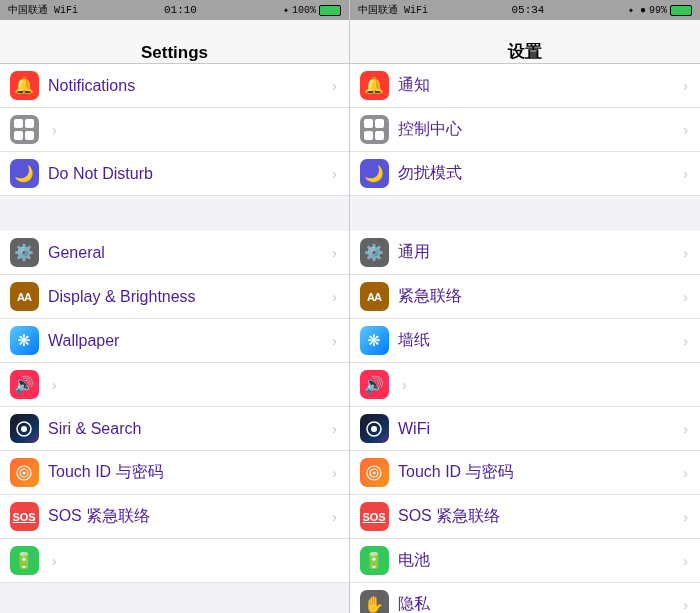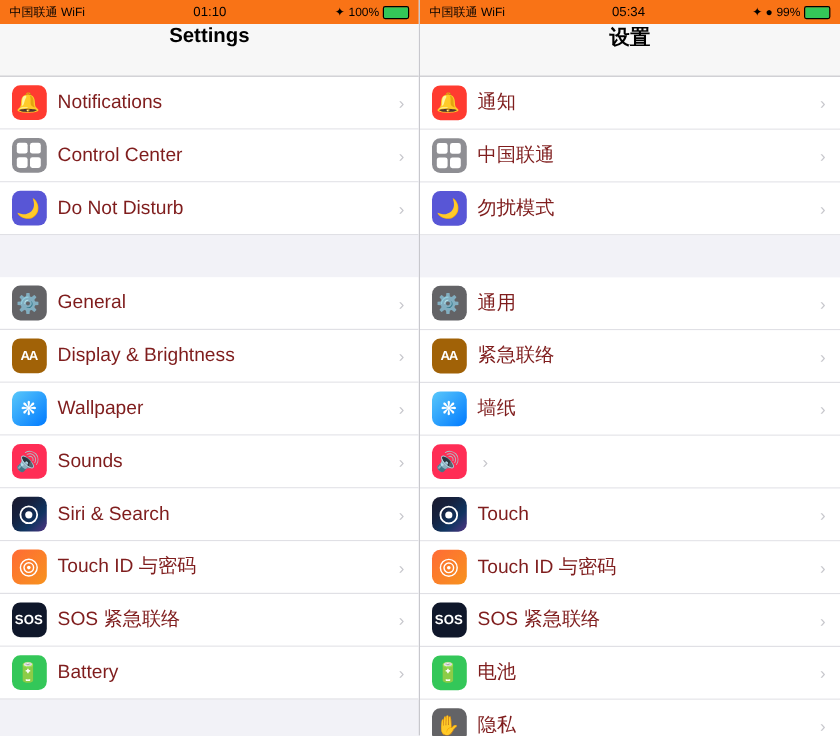--- a/index.html
+++ b/index.html
@@ -17,28 +17,29 @@
       height: 613px;
       background: #f2f2f7;
       display: flex;
       flex-direction: column;
       border-right: 1px solid #c8c8cd;
       overflow: hidden;
     }
 
     .status-bar {
       height: 20px;
-      background: #f97316;
+      background: #a3a3a3;
       display: flex;
       align-items: center;
       justify-content: space-between;
       padding: 0 8px;
       font-size: 10px;
       color: #000;
       flex-shrink: 0;
+      font-family: Liberation Mono, monospace;
     }
 
     .status-bar-left {
       display: flex;
       align-items: center;
       gap: 3px;
       font-size: 10px;
     }
 
     .status-bar-center {
@@ -50,21 +51,21 @@
       display: flex;
       align-items: center;
       gap: 3px;
       font-size: 10px;
     }
 
     .page-title-bar {
       height: 44px;
       background: #f7f7f7;
       display: flex;
-      align-items: flex-start;
+      align-items: flex-end;
       justify-content: center;
       border-bottom: 1px solid #c8c8cd;
       flex-shrink: 0;
     }
 
     .page-title {
       font-size: 17px;
       font-weight: 600;
       color: #000;
     }
@@ -109,38 +110,38 @@
       display: flex;
       align-items: center;
       justify-content: center;
       font-size: 16px;
       color: #fff;
     }
 
     .row-label {
       flex: 1;
       font-size: 16px;
-      color: #7f1d1d;
+      color: #4c1d95;
     }
 
     .row-chevron {
       color: #c7c7cc;
       font-size: 14px;
       margin-left: 4px;
     }
 
     
     .icon-red { background: #ff3b30; }
     .icon-gray { background: #8e8e93; }
     .icon-purple { background: #5856d6; }
     .icon-dark-gray { background: #636366; }
     .icon-blue { background: #a16207; }
     .icon-pink { background: #ff2d55; }
     .icon-green { background: #34c759; }
-    .icon-sos { background: #0f172a; font-size: 11px; font-weight: 700; }
+    .icon-sos { background: #ef4444; font-size: 11px; font-weight: 700; text-decoration: underline; }
 
     
     .right-panel {
       width: 350px;
       height: 613px;
       background: #f2f2f7;
       display: flex;
       flex-direction: column;
       overflow: hidden;
     }
@@ -180,21 +181,20 @@
       </div>
       <div class="settings-row">
         <div class="row-icon-wrap">
           <div class="row-icon icon-gray" style="font-size:13px;display:grid;grid-template-columns:1fr 1fr;gap:2px;padding:4px;">
             <div style="background:#fff;border-radius:2px;width:9px;height:9px;"></div>
             <div style="background:#fff;border-radius:2px;width:9px;height:9px;"></div>
             <div style="background:#fff;border-radius:2px;width:9px;height:9px;"></div>
             <div style="background:#fff;border-radius:2px;width:9px;height:9px;"></div>
           </div>
         </div>
-        <span class="row-label">Control Center</span>
         <span class="row-chevron">›</span>
       </div>
       <div class="settings-row">
         <div class="row-icon-wrap">
           <div class="row-icon icon-purple">🌙</div>
         </div>
         <span class="row-label">Do Not Disturb</span>
         <span class="row-chevron">›</span>
       </div>
     </div>
@@ -220,21 +220,20 @@
         <div class="row-icon-wrap">
           <div class="row-icon" style="background: linear-gradient(135deg,#5ac8fa,#007aff);">❋</div>
         </div>
         <span class="row-label">Wallpaper</span>
         <span class="row-chevron">›</span>
       </div>
       <div class="settings-row">
         <div class="row-icon-wrap">
           <div class="row-icon icon-pink">🔊</div>
         </div>
-        <span class="row-label">Sounds</span>
         <span class="row-chevron">›</span>
       </div>
       <div class="settings-row">
         <div class="row-icon-wrap">
           <div class="row-icon" style="background: linear-gradient(135deg,#1a1a2e,#16213e,#0f3460,#533483);">
             <svg width="18" height="18" viewBox="0 0 18 18">
                 <circle cx="9" cy="9" r="7" fill="none" stroke="#fff" stroke-width="1.5"></circle>
                 <circle cx="9" cy="9" r="3" fill="#fff"></circle>
               </svg>
           </div>
@@ -259,21 +258,20 @@
         <div class="row-icon-wrap">
           <div class="row-icon icon-sos">SOS</div>
         </div>
         <span class="row-label">SOS 紧急联络</span>
         <span class="row-chevron">›</span>
       </div>
       <div class="settings-row">
         <div class="row-icon-wrap">
           <div class="row-icon icon-green">🔋</div>
         </div>
-        <span class="row-label">Battery</span>
         <span class="row-chevron">›</span>
       </div>
     </div>
   </div>
 </div>
 
 <div class="right-panel">
 
   <div class="status-bar">
     <div class="status-bar-left">
@@ -305,21 +303,21 @@
       </div>
       <div class="settings-row">
         <div class="row-icon-wrap">
           <div class="row-icon icon-gray" style="font-size:13px;display:grid;grid-template-columns:1fr 1fr;gap:2px;padding:4px;">
             <div style="background:#fff;border-radius:2px;width:9px;height:9px;"></div>
             <div style="background:#fff;border-radius:2px;width:9px;height:9px;"></div>
             <div style="background:#fff;border-radius:2px;width:9px;height:9px;"></div>
             <div style="background:#fff;border-radius:2px;width:9px;height:9px;"></div>
           </div>
         </div>
-        <span class="row-label">中国联通</span>
+        <span class="row-label">控制中心</span>
         <span class="row-chevron">›</span>
       </div>
       <div class="settings-row">
         <div class="row-icon-wrap">
           <div class="row-icon icon-purple">🌙</div>
         </div>
         <span class="row-label">勿扰模式</span>
         <span class="row-chevron">›</span>
       </div>
     </div>
@@ -356,21 +354,21 @@
       </div>
       <div class="settings-row">
         <div class="row-icon-wrap">
           <div class="row-icon" style="background: linear-gradient(135deg,#1a1a2e,#16213e,#0f3460,#533483);">
             <svg width="18" height="18" viewBox="0 0 18 18">
                 <circle cx="9" cy="9" r="7" fill="none" stroke="#fff" stroke-width="1.5"></circle>
                 <circle cx="9" cy="9" r="3" fill="#fff"></circle>
               </svg>
           </div>
         </div>
-        <span class="row-label">Touch</span>
+        <span class="row-label">WiFi</span>
         <span class="row-chevron">›</span>
       </div>
       <div class="settings-row">
         <div class="row-icon-wrap">
           <div class="row-icon" style="background: linear-gradient(135deg,#ff6b35,#f7931e);">
             <svg width="18" height="18" viewBox="0 0 18 18">
                 <ellipse cx="9" cy="9" rx="7" ry="7" fill="none" stroke="#fff" stroke-width="1.2"></ellipse>
                 <ellipse cx="9" cy="9" rx="4" ry="4" fill="none" stroke="#fff" stroke-width="1.2"></ellipse>
                 <ellipse cx="9" cy="9" rx="1.5" ry="1.5" fill="#fff"></ellipse>
               </svg>

